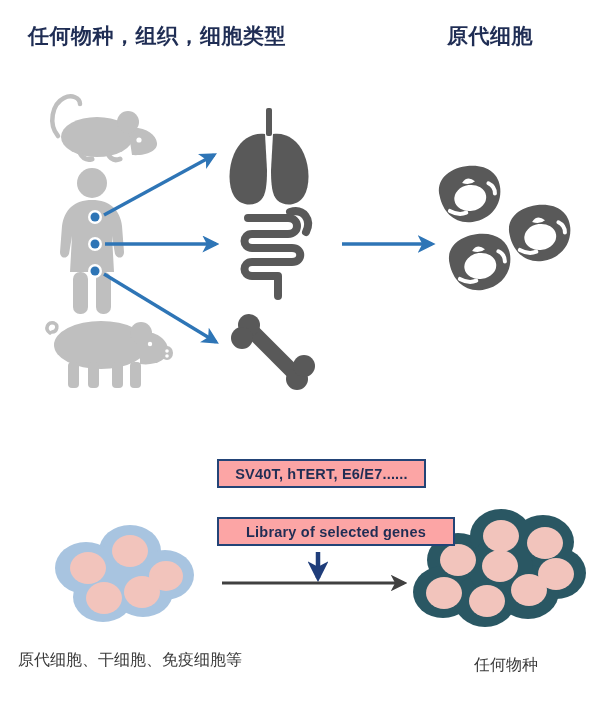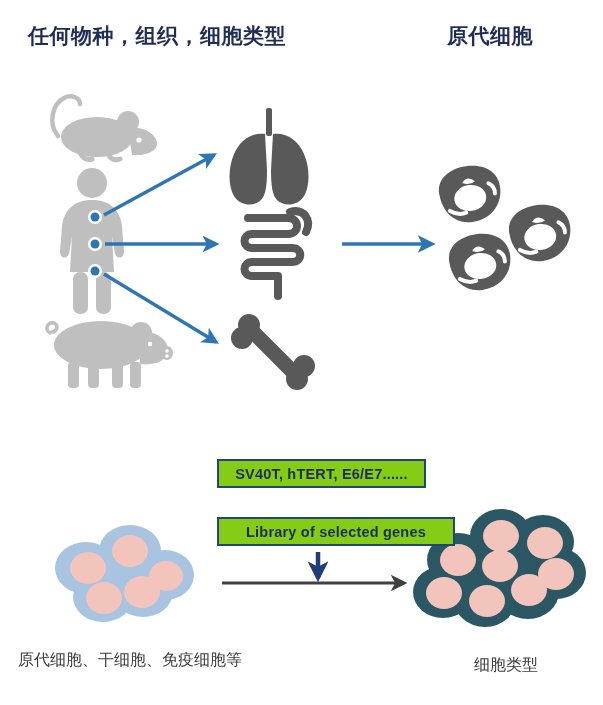--- a/index.html
+++ b/index.html
@@ -44,21 +44,21 @@
     font-size: 16px;
     white-space: nowrap;
   }
   #caption-left { left: 18px; top: 650px; }
   #caption-right { left: 474px; top: 655px; }
 
   
   .gene-box {
     box-sizing: border-box;
     border: 2px solid #234477;
-    background: #84cc16;
+    background: #fca5a5;
     color: #1F2D54;
     font-weight: bold;
     font-size: 14.5px;
     display: flex;
     align-items: center;
     justify-content: center;
     letter-spacing: 0.2px;
     white-space: nowrap;
   }
   #gene-box-1 {
@@ -306,15 +306,15 @@
     <line x1="222" y1="583" x2="404" y2="583" stroke="#404040" stroke-width="3" marker-end="url(#arrow-gray)"></line>
   </svg>
 
   <div class="abs gene-box" id="gene-box-1">SV40T, hTERT, E6/E7......</div>
 
 
   <div class="abs gene-box" id="gene-box-2">Library of selected genes</div>
 
   <div class="abs caption" id="caption-left">原代细胞、干细胞、免疫细胞等</div>
 
-  <div class="abs caption" id="caption-right">细胞类型</div>
+  <div class="abs caption" id="caption-right">任何物种</div>
 
 </div>
 
 </body></html>

